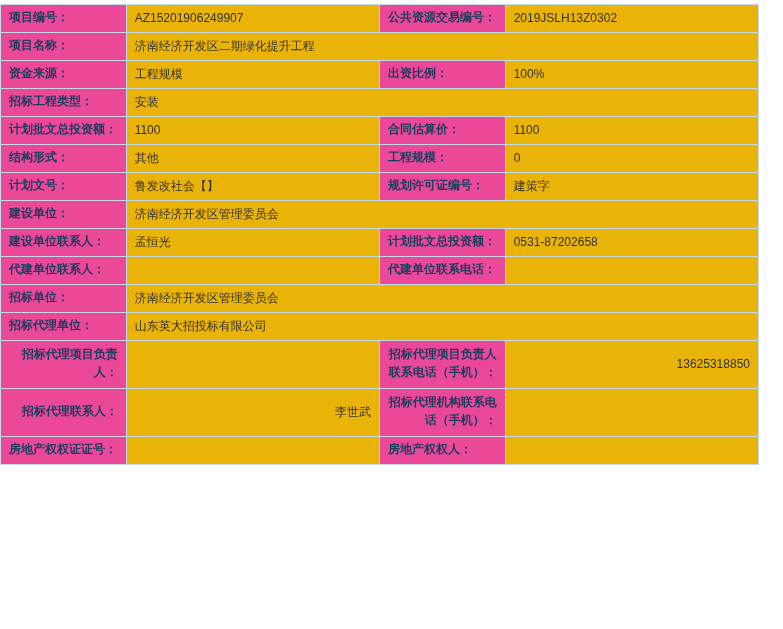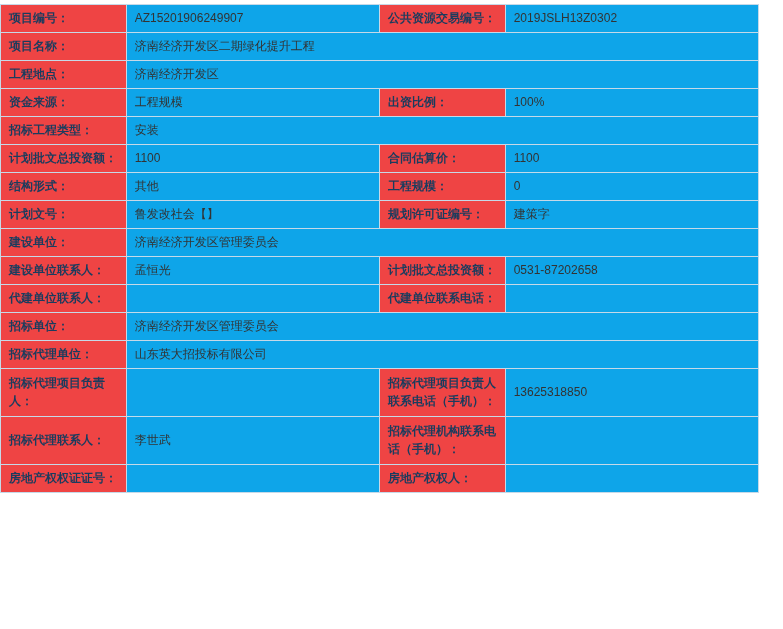--- a/index.html
+++ b/index.html
@@ -26,33 +26,34 @@
     table-layout: fixed;
   }
   table.form td {
     border: 1px solid #c6d9e8;
     padding: 0 8px;
     vertical-align: middle;
     line-height: 1.45;
     word-break: break-all;
   }
   td.label {
-    background: #ef4444;
+    background: #ec4899;
     color: #1a3c5e;
     font-weight: bold;
     white-space: normal;
+    font-family: Liberation Mono, monospace;
   }
   td.value {
-    background: #0ea5e9;
+    background: #eab308;
     color: #333333;
   }
   .col-l { width: 124px; }
   .col-v { width: 250px; }
   .row-h { height: 28px; }
-  .row-h2 { height: 48px; }
+  .row-h2 { height: 48px; text-align: right; }
   .spacer-top { height: 4px; }
 </style>
 </head>
 <body>
 
 <div class="spacer-top"></div>
 <div class="sheet">
   <table class="form">
     <colgroup>
       <col class="col-l">
@@ -63,24 +64,20 @@
     <tbody id="table-body">
         <tr class="row-h">
           <td class="label">项目编号：</td>
           <td class="value">AZ15201906249907</td>
           <td class="label">公共资源交易编号：</td>
           <td class="value">2019JSLH13Z0302</td>
         </tr>
         <tr class="row-h">
           <td class="label">项目名称：</td>
           <td class="value" colspan="3">济南经济开发区二期绿化提升工程</td>
-        </tr>
-        <tr class="row-h">
-          <td class="label">工程地点：</td>
-          <td class="value" colspan="3">济南经济开发区</td>
         </tr>
         <tr class="row-h">
           <td class="label">资金来源：</td>
           <td class="value">工程规模</td>
           <td class="label">出资比例：</td>
           <td class="value">100%</td>
         </tr>
         <tr class="row-h">
           <td class="label">招标工程类型：</td>
           <td class="value" colspan="3">安装</td>

